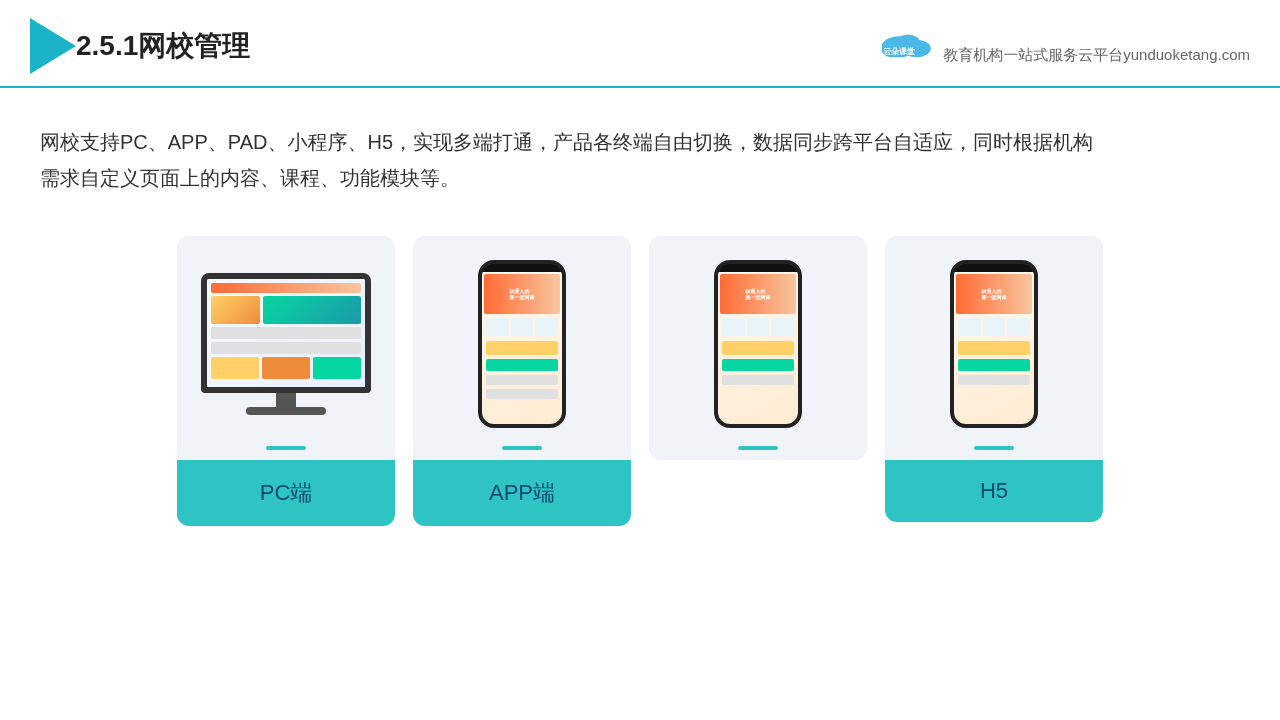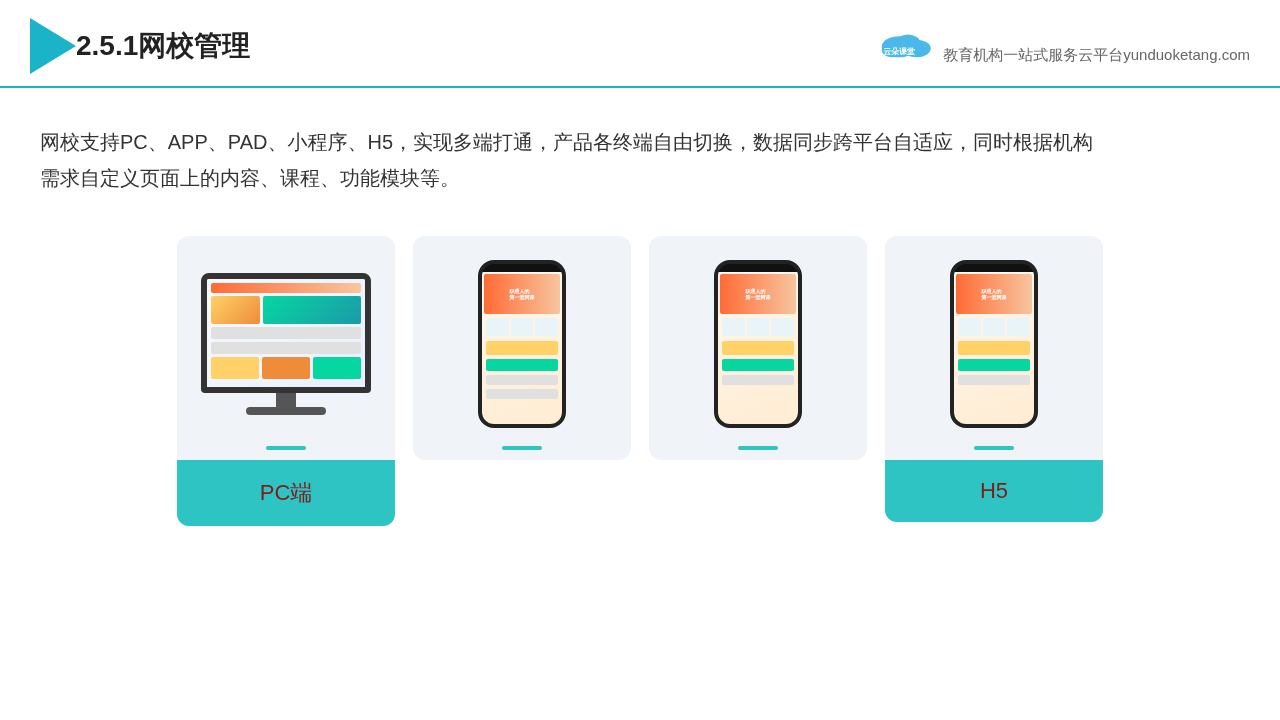--- a/index.html
+++ b/index.html
@@ -90,21 +90,21 @@
       display: flex;
       align-items: center;
       justify-content: center;
       padding: 18px 12px 12px 12px;
       background: #f0f4f8;
     }
 
     .card-label {
       width: 100%;
       background: #2ec4c4;
-      color: #7f1d1d;
+      color: #0c4a6e;
       text-align: center;
       font-size: 22px;
       padding: 18px 0;
       font-weight: 500;
     }
 
     
     .device-pc {
       position: relative;
     }
@@ -386,20 +386,21 @@
             </div>
             <div class="phone-screen-row2"></div>
             <div class="phone-screen-row3"></div>
             <div class="phone-screen-row4"></div>
             <div class="phone-screen-row4"></div>
           </div>
         </div>
       </div>
     </div>
     <div class="card-stripe"></div>
+    <div class="card-label">APP端</div>
   </div>
 
 
   <div class="card">
     <div class="card-image-area">
       <div class="device-phone">
         <div class="phone-body">
           <div class="phone-notch"></div>
           <div class="phone-screen">
             <div class="phone-screen-banner">职通人的<br>第一堂网课</div>

